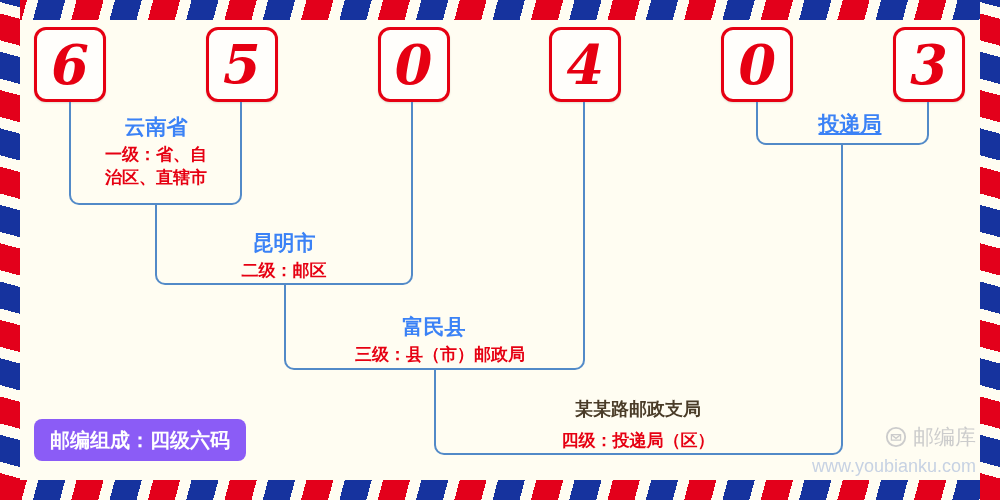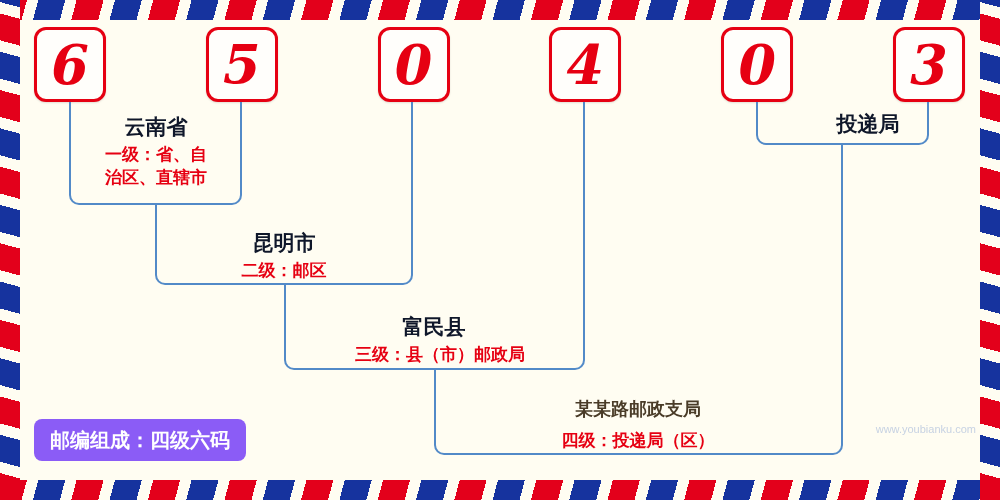--- a/index.html
+++ b/index.html
@@ -79,34 +79,34 @@
   .bracket-branch   { left: 434px; top: 370px; width: 409px; height: 85px;  }
   .vext-branch      { left: 841px; top: 145px; height: 228px; }
 
   
   .lbl {
     position: absolute;
     transform: translateX(-50%);
     white-space: nowrap;
     text-align: center;
   }
-  .lbl-blue { color: #0f172a; font-weight: bold; font-size: 21px; }
+  .lbl-blue { color: #3b82f6; font-weight: bold; font-size: 21px; }
   .lbl-red  { color: #e60012; font-weight: bold; font-size: 17px; }
   .lbl-dark { color: #4a3c28; font-weight: bold; font-size: 18px; }
 
   .lbl-province-name  { left: 156px; top: 113px; }
   .lbl-province-desc1 { left: 156px; top: 143px; }
   .lbl-province-desc2 { left: 156px; top: 166px; }
   .lbl-city-name      { left: 284px; top: 229px; }
   .lbl-city-desc      { left: 284px; top: 259px; text-align: right; }
   .lbl-county-name    { left: 434px; top: 313px; }
   .lbl-county-desc    { left: 440px; top: 343px; }
   .lbl-branch-name    { left: 638px; top: 397px; }
   .lbl-branch-desc    { left: 638px; top: 429px; }
-  .lbl-delivery-name  { left: 868px; top: 110px; }
+  .lbl-delivery-name  { left: 850px; top: 110px; text-decoration: underline; }
 
   
   .badge {
     position: absolute;
     left: 34px; top: 419px;
     background: #8b5cf6;
     color: #ffffff;
     font-weight: bold;
     font-size: 20px;
     line-height: 1;
@@ -121,22 +121,23 @@
     right: 24px; top: 423px;
     text-align: right;
   }
   .watermark-brand-row {
     display: flex; align-items: center; justify-content: flex-end;
     gap: 6px;
     color: #cccccc;
     font-size: 21px;
   }
   .watermark-url {
+    margin-top: 5px;
     color: #c7d2e3;
-    font-size: 11px;
+    font-size: 18px;
   }
 </style>
 </head>
 <body>
 
 <div class="canvas">
 
   <div class="stripe stripe-h stripe-top"></div>
   <div class="stripe stripe-h stripe-bottom"></div>
   <div class="stripe stripe-v stripe-left"></div>
@@ -183,16 +184,26 @@
   <div class="lbl lbl-dark lbl-branch-name">某某路邮政支局</div>
 
   <div class="lbl lbl-red lbl-county-desc">三级：县（市）邮政局</div>
   <div class="lbl lbl-red lbl-branch-desc">四级：投递局（区）</div>
 
   <div class="lbl lbl-blue lbl-delivery-name">投递局</div>
 
   <div class="badge">邮编组成：四级六码</div>
 
   <div class="watermark">
+    <div class="watermark-brand-row">
+      <span style="display:inline-flex;">
+        <svg width="22" height="22" viewBox="0 0 24 24">
+          <circle cx="12" cy="12" r="10" fill="none" stroke="#cccccc" stroke-width="2"></circle>
+          <path d="M7 9.5 h10 v6 H7 z" fill="none" stroke="#cccccc" stroke-width="1.4"></path>
+          <path d="M7 9.5 l5 4 5 -4" fill="none" stroke="#cccccc" stroke-width="1.4"></path>
+        </svg>
+      </span>
+      <span>邮编库</span>
+    </div>
     <div class="watermark-url">www.youbianku.com</div>
   </div>
 
 </div>
 
 </body></html>

